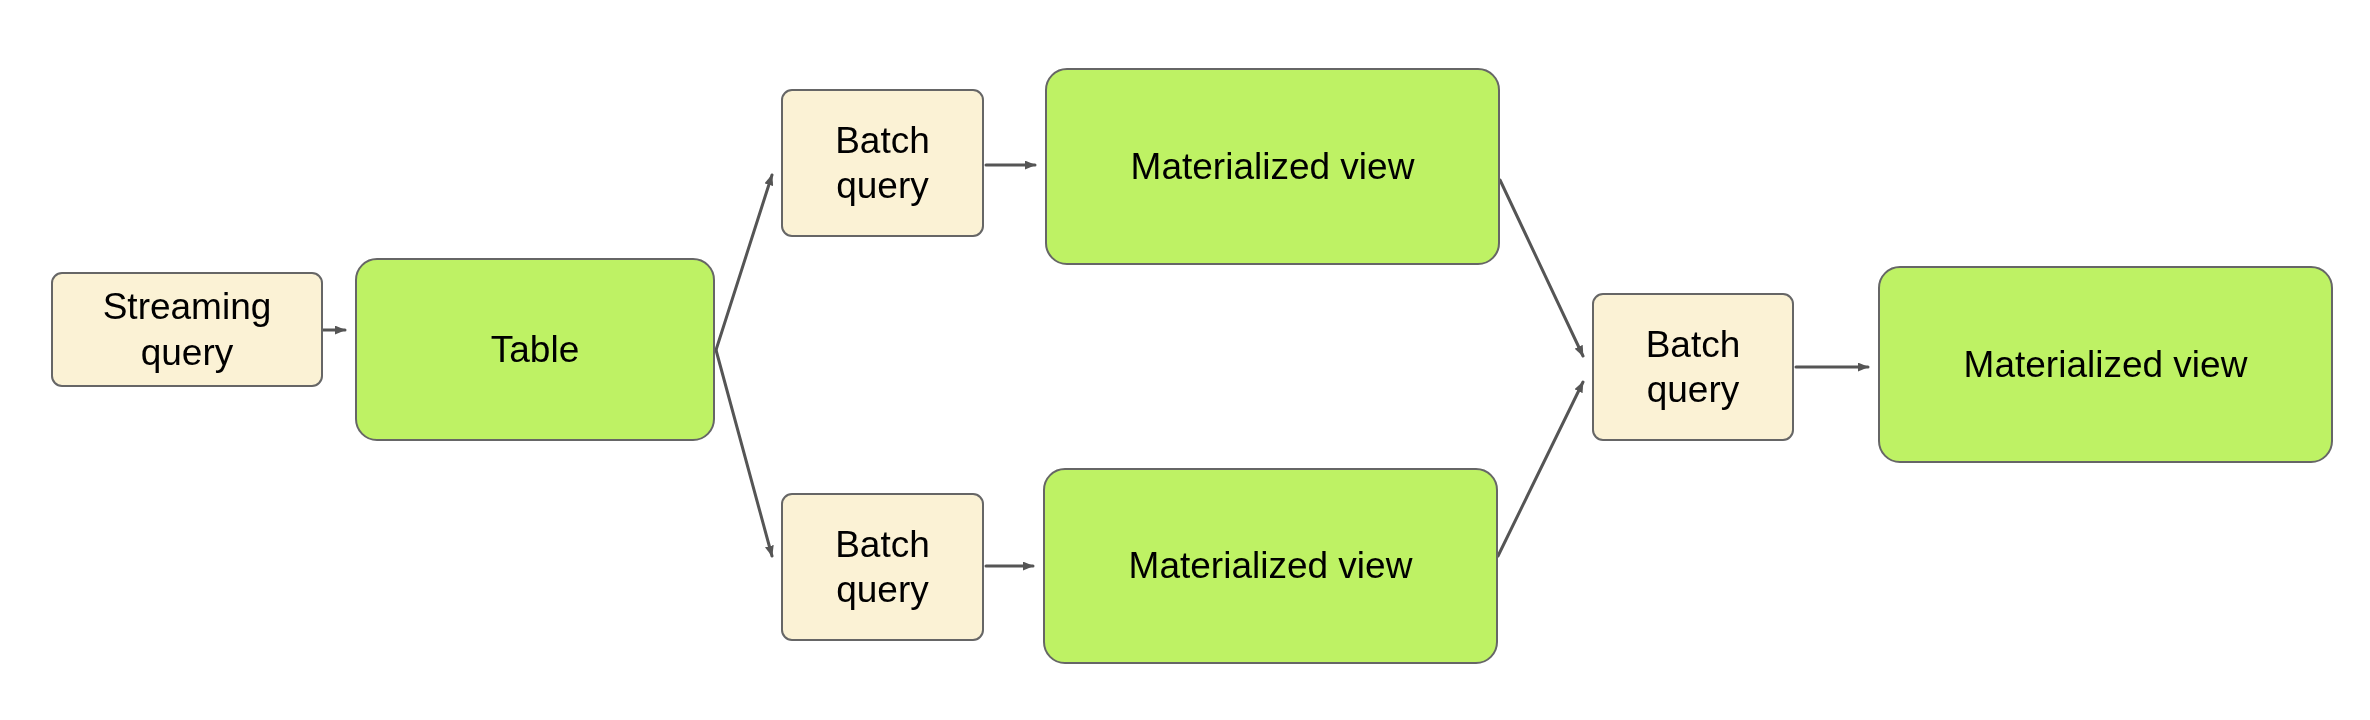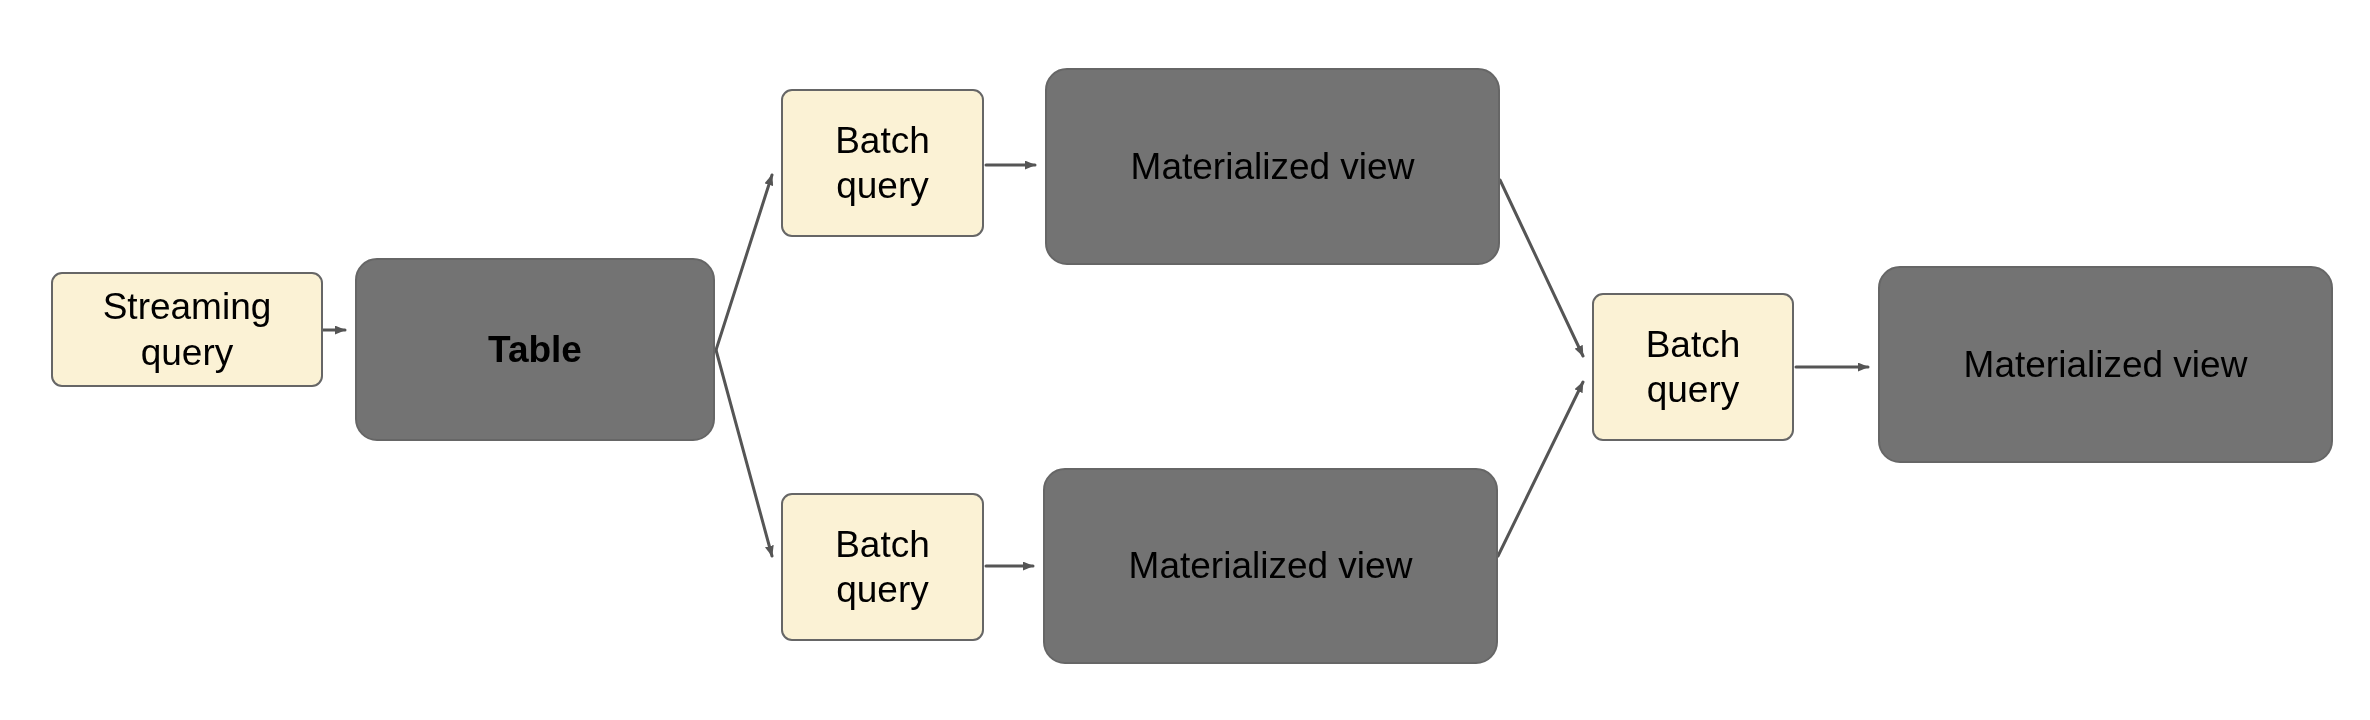--- a/index.html
+++ b/index.html
@@ -38,21 +38,21 @@
     border: 2px solid #666666;
     font-size: 37px;
     white-space: pre-line;
     z-index: 2;
   }
   .node.process {
     background: #FBF2D5;
     border-radius: 11px;
   }
   .node.store {
-    background: #737373;
+    background: #bef264;
     border-radius: 22px;
     text-align: right;
   }
 </style>
 </head>
 <body>
 
 <div id="canvas">
 
   <svg id="edge-layer" viewBox="0 0 2370 720" width="2370" height="720" xmlns="http://www.w3.org/2000/svg">
@@ -69,21 +69,21 @@
         <path d="M 986,566 L 1033,566" stroke-linecap="round" marker-end="url(#arrowhead)"></path>
         <path d="M 1500,180 L 1583,356" stroke-linecap="round" marker-end="url(#arrowhead)"></path>
         <path d="M 1498,556 L 1583,382" stroke-linecap="round" marker-end="url(#arrowhead)"></path>
         <path d="M 1796,367 L 1868,367" stroke-linecap="round" marker-end="url(#arrowhead)"></path>
       </g>
   </svg>
 
   <div id="nodes">
       <div class="node process" style="left: 51px; top: 272px; width: 272px; height: 115px;"><span>Streaming
 query</span></div>
-      <div class="node store" style="left: 355px; top: 258px; width: 360px; height: 183px; font-weight: bold;"><span>Table</span></div>
+      <div class="node store" style="left: 355px; top: 258px; width: 360px; height: 183px;"><span>Table</span></div>
       <div class="node process" style="left: 781px; top: 89px; width: 203px; height: 148px;"><span>Batch
 query</span></div>
       <div class="node store" style="left: 1045px; top: 68px; width: 455px; height: 197px;"><span>Materialized view</span></div>
       <div class="node process" style="left: 781px; top: 493px; width: 203px; height: 148px;"><span>Batch
 query</span></div>
       <div class="node store" style="left: 1043px; top: 468px; width: 455px; height: 196px;"><span>Materialized view</span></div>
       <div class="node process" style="left: 1592px; top: 293px; width: 202px; height: 148px;"><span>Batch
 query</span></div>
       <div class="node store" style="left: 1878px; top: 266px; width: 455px; height: 197px;"><span>Materialized view</span></div>
     </div>

